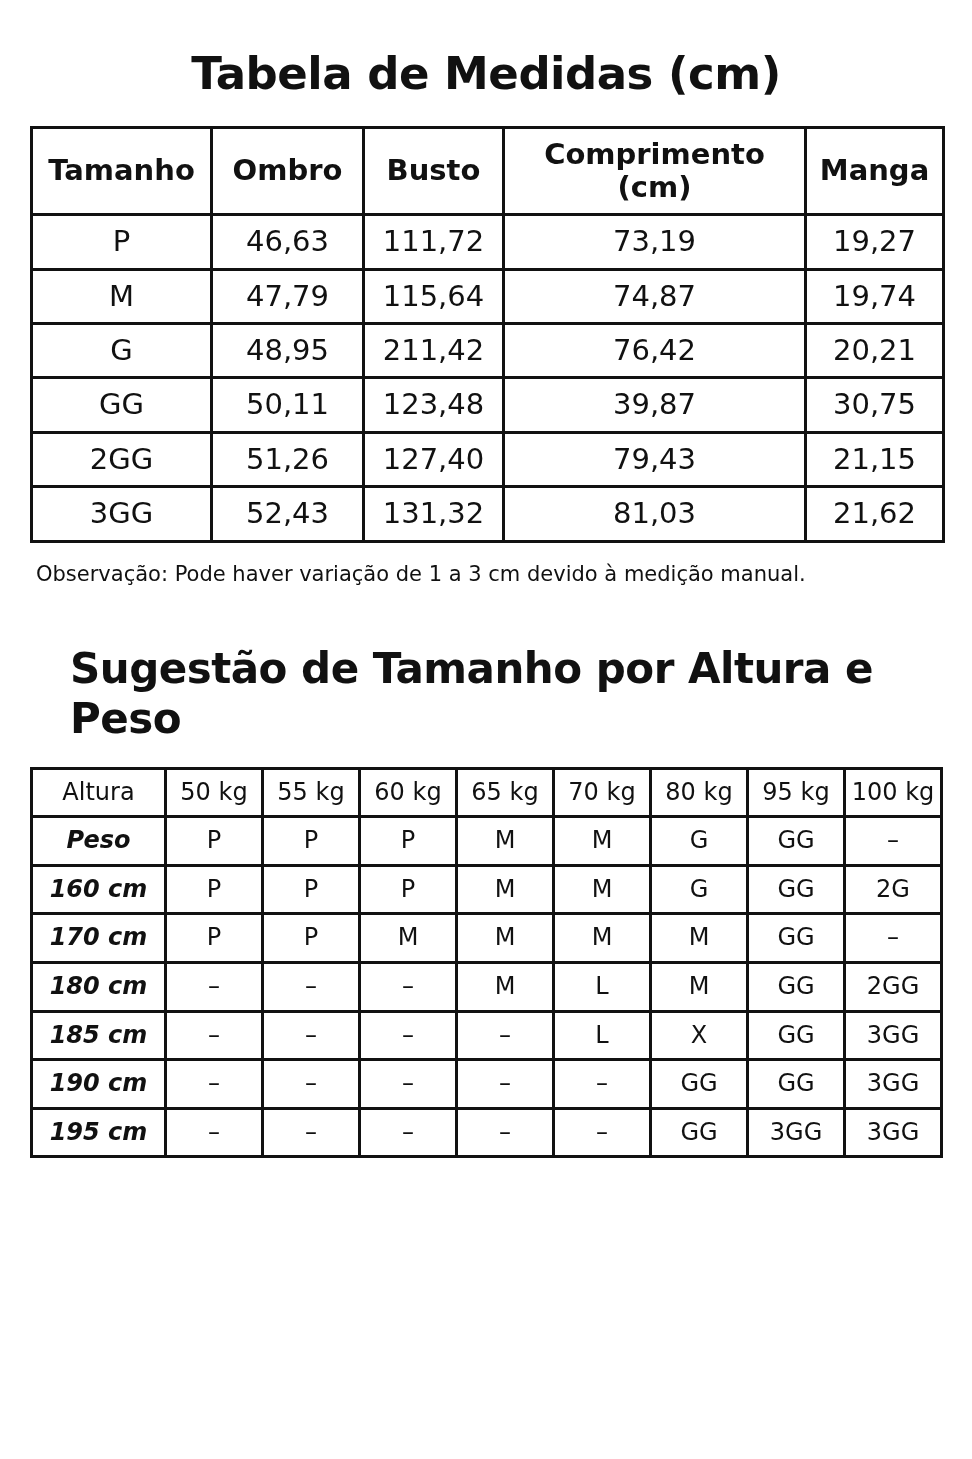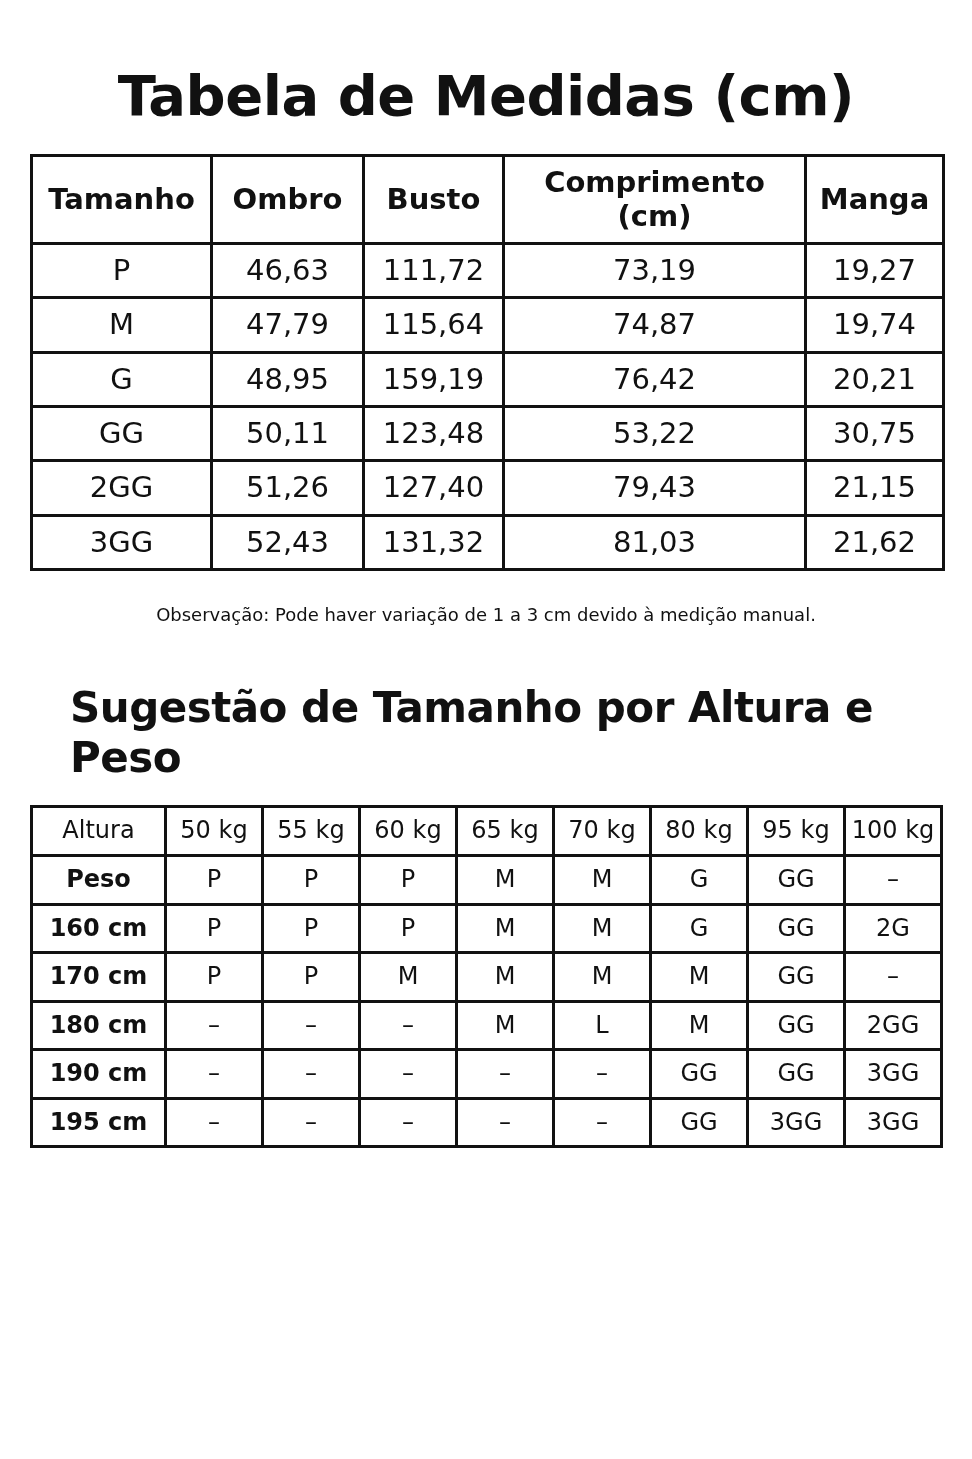--- a/index.html
+++ b/index.html
@@ -13,24 +13,24 @@
     font-family: "DejaVu Sans", "Liberation Sans", sans-serif;
     color: #111111;
   }
   .page {
     width: 972px;
     min-height: 1459px;
     box-sizing: border-box;
     padding: 48px 30px 30px 30px;
   }
   h1.title {
-    font-size: 56px;
+    font-size: 45px;
     font-weight: 700;
     text-align: center;
-    margin: 16px 0 26px 0;
+    margin: 0 0 26px 0;
     letter-spacing: -0.5px;
     line-height: 1.15;
   }
   h1.title2 {
     font-size: 42px;
     font-weight: 700;
     text-align: left;
     margin: 56px 0 22px 0;
     letter-spacing: -0.5px;
     line-height: 1.2;
@@ -54,40 +54,40 @@
   table.measure th {
     font-weight: 700;
   }
   table.measure col.c0 { width: 180px; }
   table.measure col.c1 { width: 152px; }
   table.measure col.c2 { width: 140px; }
   table.measure col.c3 { width: 302px; }
   table.measure col.c4 { width: 138px; }
 
   .note {
-    font-size: 18px;
-    text-align: center;
+    font-size: 21px;
     line-height: 1.3;
-    margin: 32px auto 0 auto;
+    margin: 18px auto 0 auto;
     width: 900px;
   }
 
   table.sizing td, table.sizing th {
     border: 3px solid #111111;
     text-align: center;
     font-size: 24px;
     font-weight: 400;
     padding: 9px 2px;
     line-height: 1.15;
   }
   table.sizing th {
     font-weight: 400;
   }
   table.sizing td.rowhead {
     font-weight: 700;
+    font-style: italic;
   }
   table.sizing col.s0 { width: 134px; }
   table.sizing col.sx { width: 97px; }
 </style>
 </head>
 <body>
 
 <div class="page">
 
   <h1 class="title">Tabela de Medidas (cm)</h1>
@@ -120,29 +120,29 @@
       <tr>
         <td>M</td>
         <td>47,79</td>
         <td>115,64</td>
         <td>74,87</td>
         <td>19,74</td>
       </tr>
       <tr>
         <td>G</td>
         <td>48,95</td>
-        <td>159,19</td>
+        <td>211,42</td>
         <td>76,42</td>
         <td>20,21</td>
       </tr>
       <tr>
         <td>GG</td>
         <td>50,11</td>
         <td>123,48</td>
-        <td>53,22</td>
+        <td>39,87</td>
         <td>30,75</td>
       </tr>
       <tr>
         <td>2GG</td>
         <td>51,26</td>
         <td>127,40</td>
         <td>79,43</td>
         <td>21,15</td>
       </tr>
       <tr>
@@ -223,20 +223,31 @@
         <td>–</td>
         <td>–</td>
         <td>–</td>
         <td>M</td>
         <td>L</td>
         <td>M</td>
         <td>GG</td>
         <td>2GG</td>
       </tr>
       <tr>
+        <td class="rowhead">185 cm</td>
+        <td>–</td>
+        <td>–</td>
+        <td>–</td>
+        <td>–</td>
+        <td>L</td>
+        <td>X</td>
+        <td>GG</td>
+        <td>3GG</td>
+      </tr>
+      <tr>
         <td class="rowhead">190 cm</td>
         <td>–</td>
         <td>–</td>
         <td>–</td>
         <td>–</td>
         <td>–</td>
         <td>GG</td>
         <td>GG</td>
         <td>3GG</td>
       </tr>

